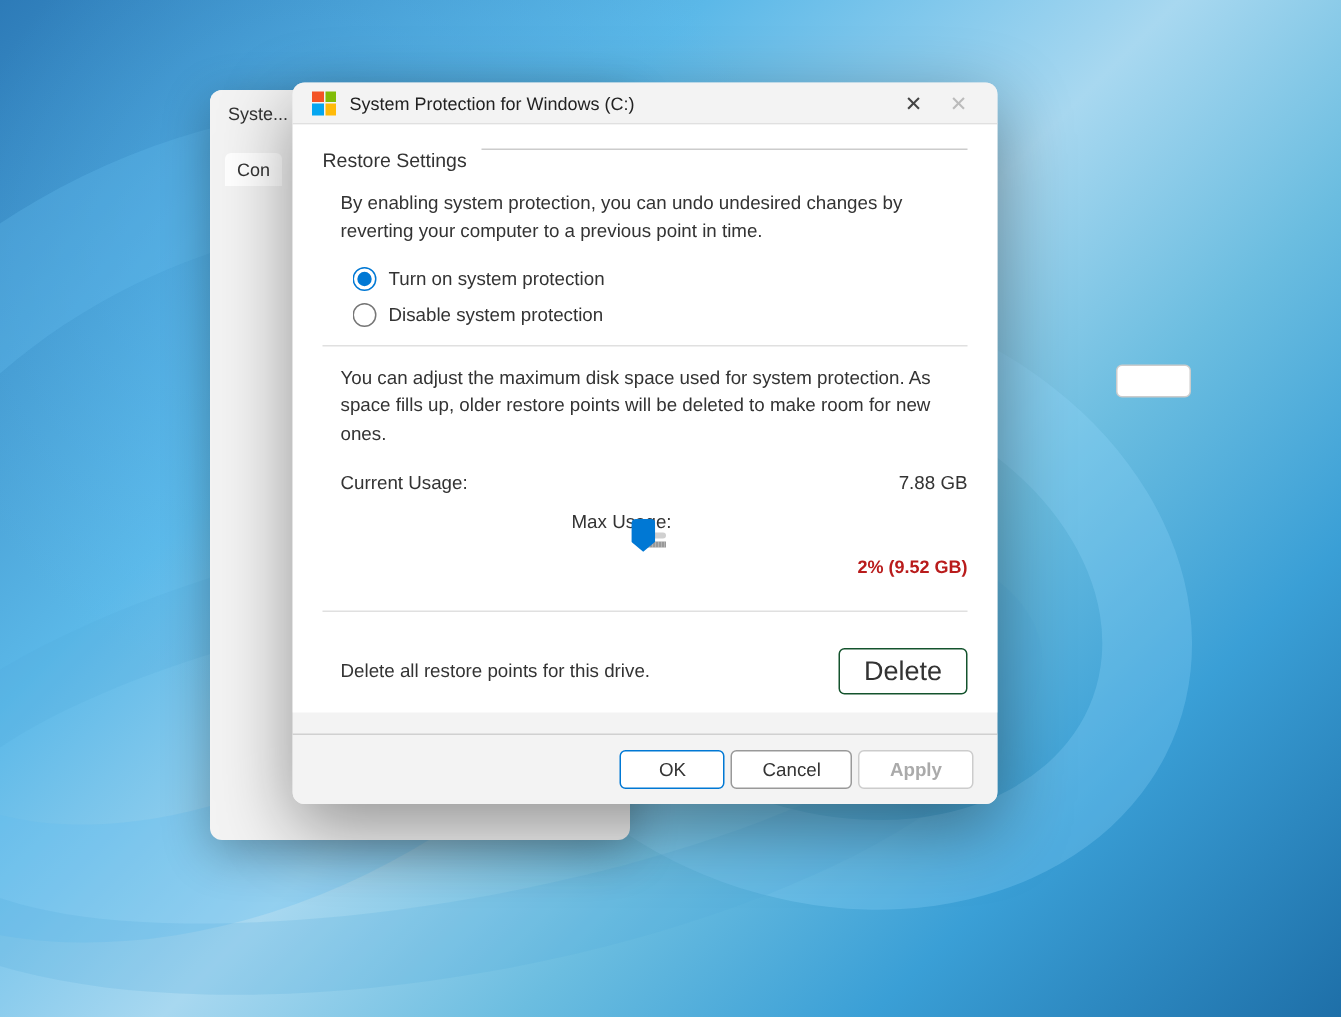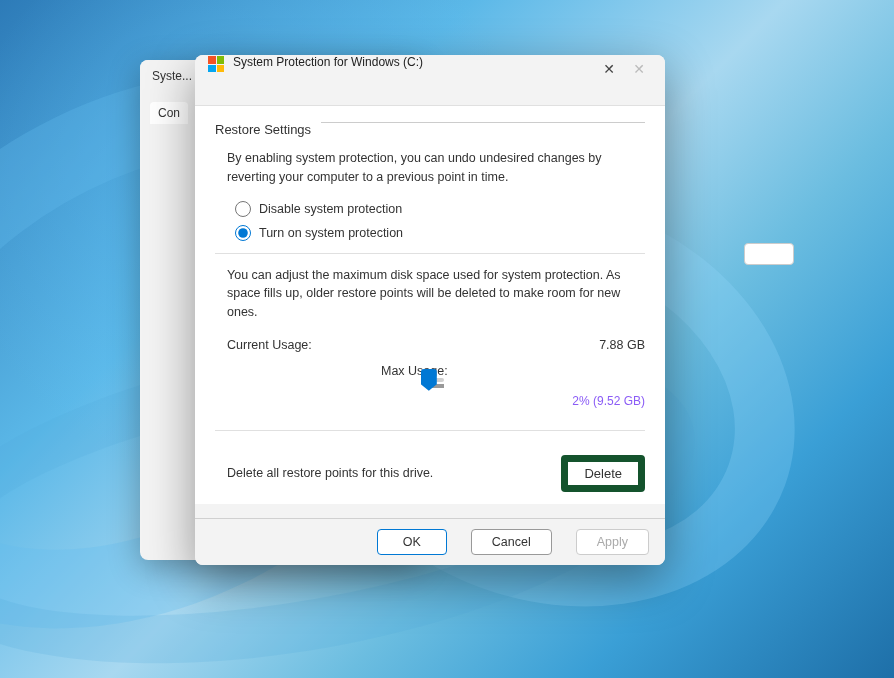--- a/index.html
+++ b/index.html
@@ -113,24 +113,24 @@
       top: 55px;
       left: 195px;
       width: 470px;
       background: #f3f3f3;
       border-radius: 8px;
       box-shadow: 0 16px 48px rgba(0,0,0,0.4);
       overflow: hidden;
     }
 
     .dialog-titlebar {
-      height: 51px;
+      height: 28px;
       background: #f3f3f3;
       display: flex;
-      align-items: flex-start;
+      align-items: center;
       padding: 0 12px;
       border-bottom: 1px solid #e0e0e0;
       user-select: none;
     }
 
     .dialog-titlebar-icon {
       width: 18px;
       height: 18px;
       margin-right: 8px;
       display: flex;
@@ -344,63 +344,64 @@
 
     .slider-tick {
       width: 1px;
       height: 4px;
       background: #999;
     }
 
     .slider-percent {
       text-align: right;
       font-size: 12px;
-      color: #8b5cf6;
+      color: #b91c1c;
       padding-right: 0;
       margin-bottom: 22px;
       padding-left: 122px;
+      font-weight: bold;
     }
 
     .delete-row {
       display: flex;
       align-items: center;
       justify-content: space-between;
       padding-left: 12px;
       margin-top: 24px;
     }
 
     .delete-text {
       font-size: 12.5px;
       color: #333;
     }
 
     .delete-btn {
       padding: 4px 16px;
       background: white;
-      border: 7px solid #14532d;
+      border: 1px solid #14532d;
       border-radius: 4px;
-      font-size: 13px;
+      font-size: 18px;
       color: #333;
       cursor: pointer;
       min-width: 70px;
       text-align: right;
     }
 
     
     .dialog-footer-divider {
       height: 1px;
       background: #d0d0d0;
       margin: 14px 0 0;
     }
 
     .dialog-footer {
       padding: 10px 16px;
       display: flex;
       justify-content: flex-end;
-      gap: 24px;
+      gap: 4px;
       background: #f3f3f3;
     }
 
     .footer-btn {
       padding: 5px 20px;
       border-radius: 4px;
       font-size: 12.5px;
       cursor: pointer;
       min-width: 70px;
       text-align: center;
@@ -410,20 +411,21 @@
     }
 
     .footer-btn.ok-btn {
       border-color: #0078d4;
     }
 
     .footer-btn.apply-btn {
       color: #aaa;
       border-color: #ccc;
       cursor: default;
+      font-weight: bold;
     }
 
     
     .bg-btn-right {
       position: absolute;
       top: 243px;
       right: 100px;
       width: 50px;
       height: 22px;
       background: white;
@@ -473,26 +475,26 @@
 
     <div class="section-header">
       <span class="section-header-text">Restore Settings</span>
       <div class="section-header-line"></div>
     </div>
 
     <p class="section-desc">By enabling system protection, you can undo undesired changes by reverting your computer to a previous point in time.</p>
 
     <div class="radio-group">
       <label class="radio-item">
+        <input type="radio" name="protection" checked="" style="">
+        <span class="radio-label">Turn on system protection</span>
+      </label>
+      <label class="radio-item">
         <input type="radio" name="protection" style="">
         <span class="radio-label">Disable system protection</span>
-      </label>
-      <label class="radio-item">
-        <input type="radio" name="protection" checked="" style="">
-        <span class="radio-label">Turn on system protection</span>
       </label>
     </div>
 
     <div class="divider"></div>
 
     <div class="disk-section">
 
       <p class="disk-desc">You can adjust the maximum disk space used for system protection. As space fills up, older restore points will be deleted to make room for new ones.</p>
 
       <div class="usage-row">

